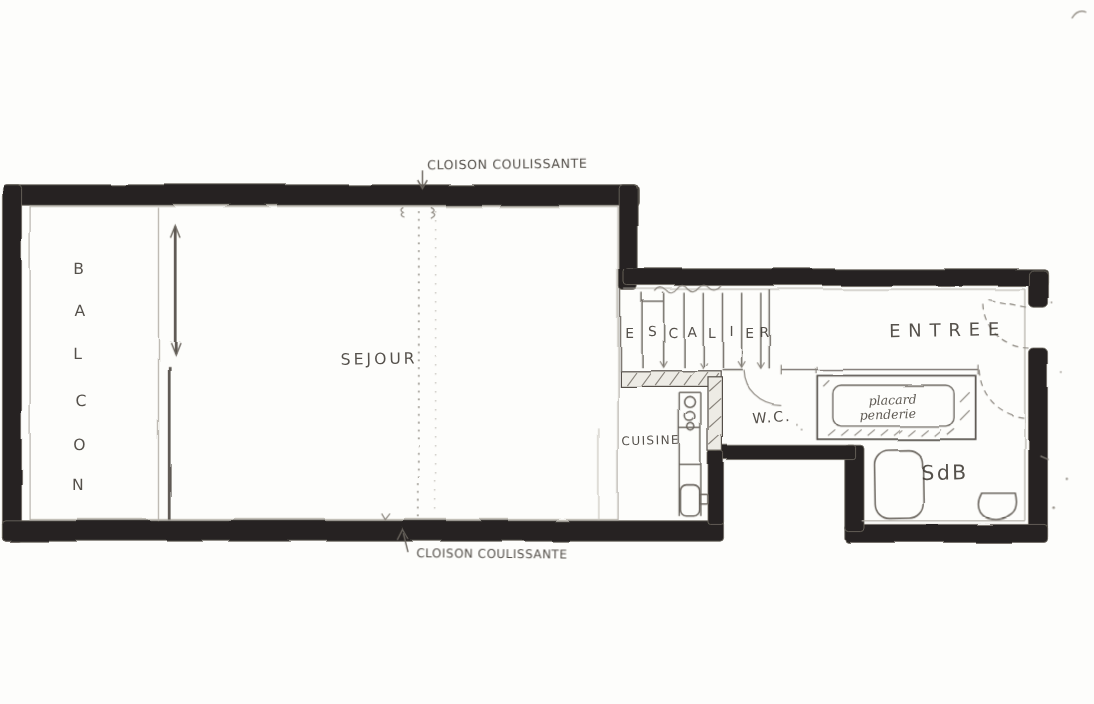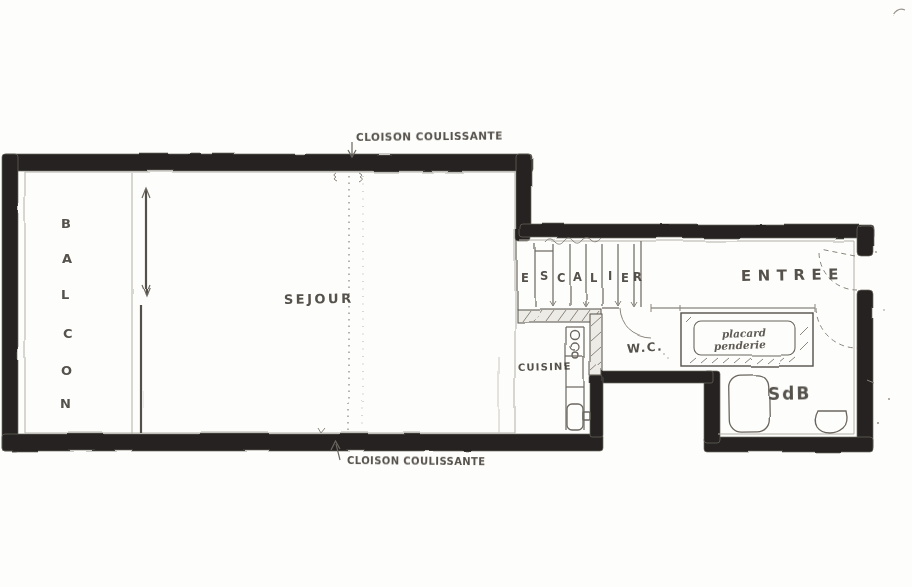--- a/index.html
+++ b/index.html
@@ -1,16 +1,16 @@
 <!DOCTYPE html>
 <html><head>
 <meta charset="utf-8">
 <style>
   html,body{margin:0;padding:0;background:#ffffff;}
-  .page{width:912px;height:587px;background:#fdfdfb;position:relative;overflow:hidden;font-weight:bold;}
+  .page{width:912px;height:587px;background:#fdfdfb;position:relative;overflow:hidden;}
   svg{display:block;}
   text{font-family:"DejaVu Sans",sans-serif;fill:#3e3933;opacity:.88;}
   .hand{letter-spacing:.5px;}
   .cursive{font-family:"DejaVu Serif",serif;font-style:italic;fill:#4a453e;}
   .wall{fill:#262320;stroke:#6f6a62;stroke-width:.7;}
   .hatchwall{fill:#edebe5;stroke:#55504a;stroke-width:1;}
   .thin{stroke:#b3afa7;stroke-width:1;fill:none;}
   .pencil{stroke:#6b665f;stroke-width:1.2;fill:none;}
   .pencil-light{stroke:#8a857d;stroke-width:1;fill:none;}
   .fixture{stroke:#6b665f;stroke-width:1.3;fill:none;}

